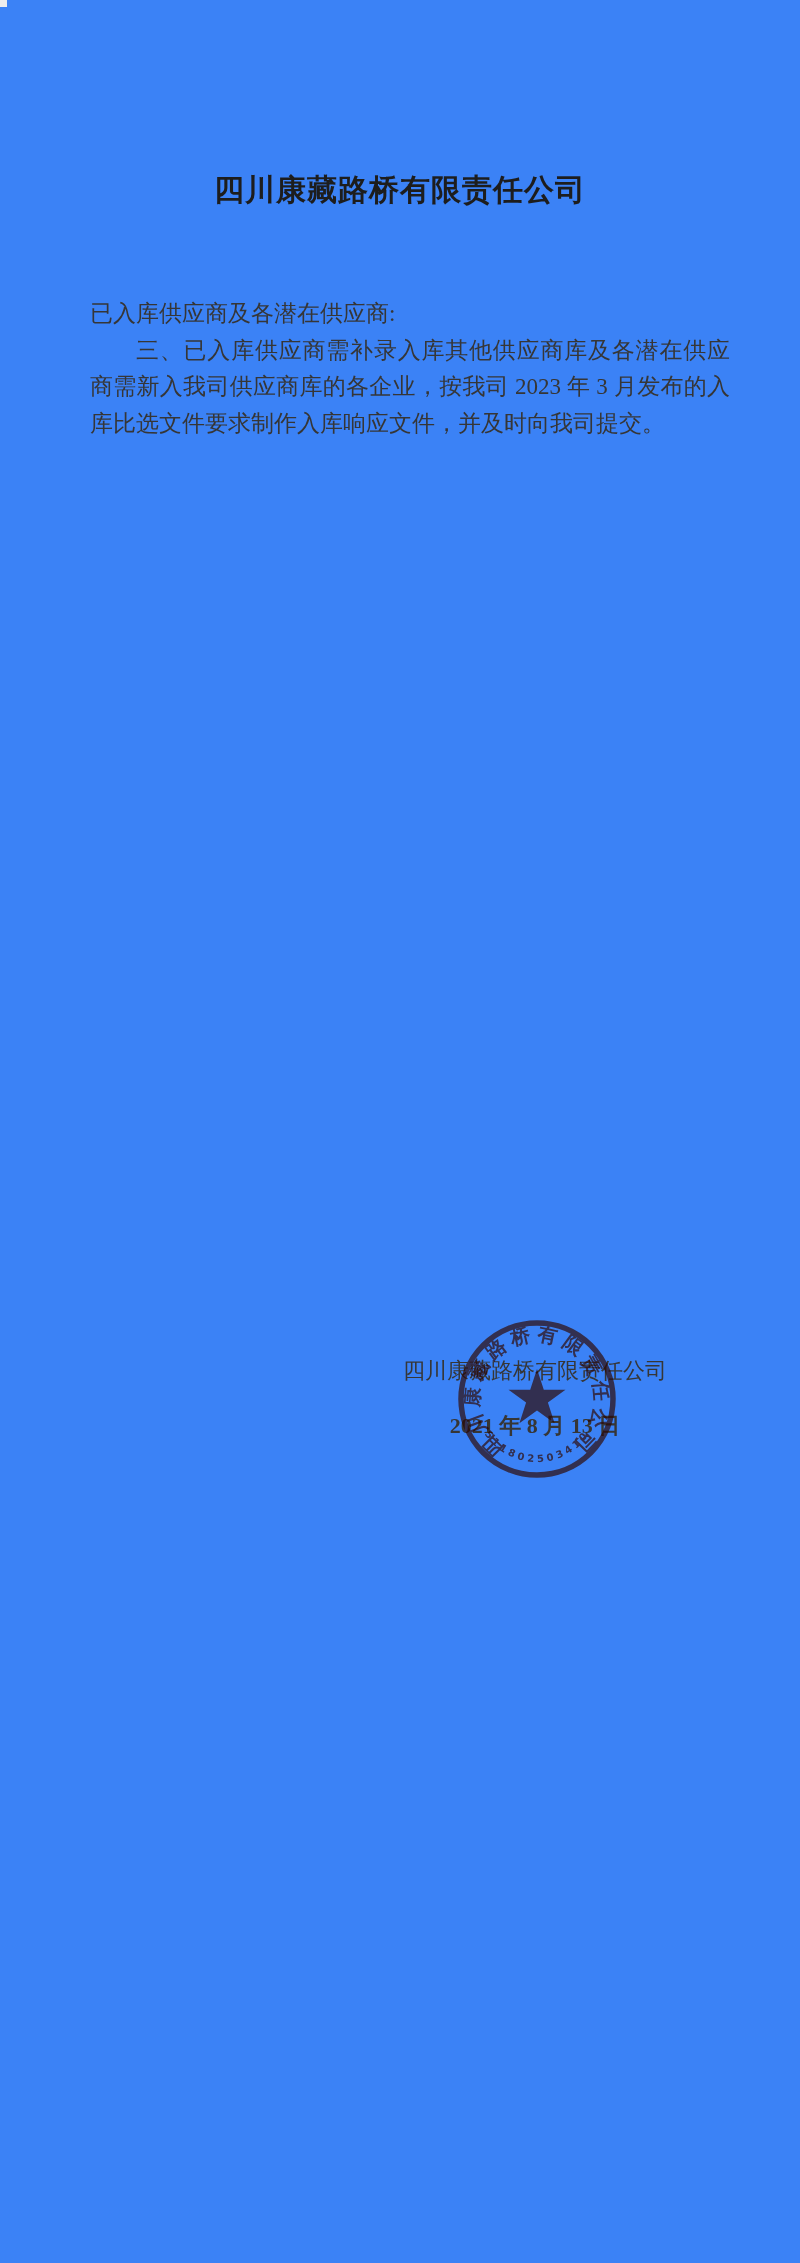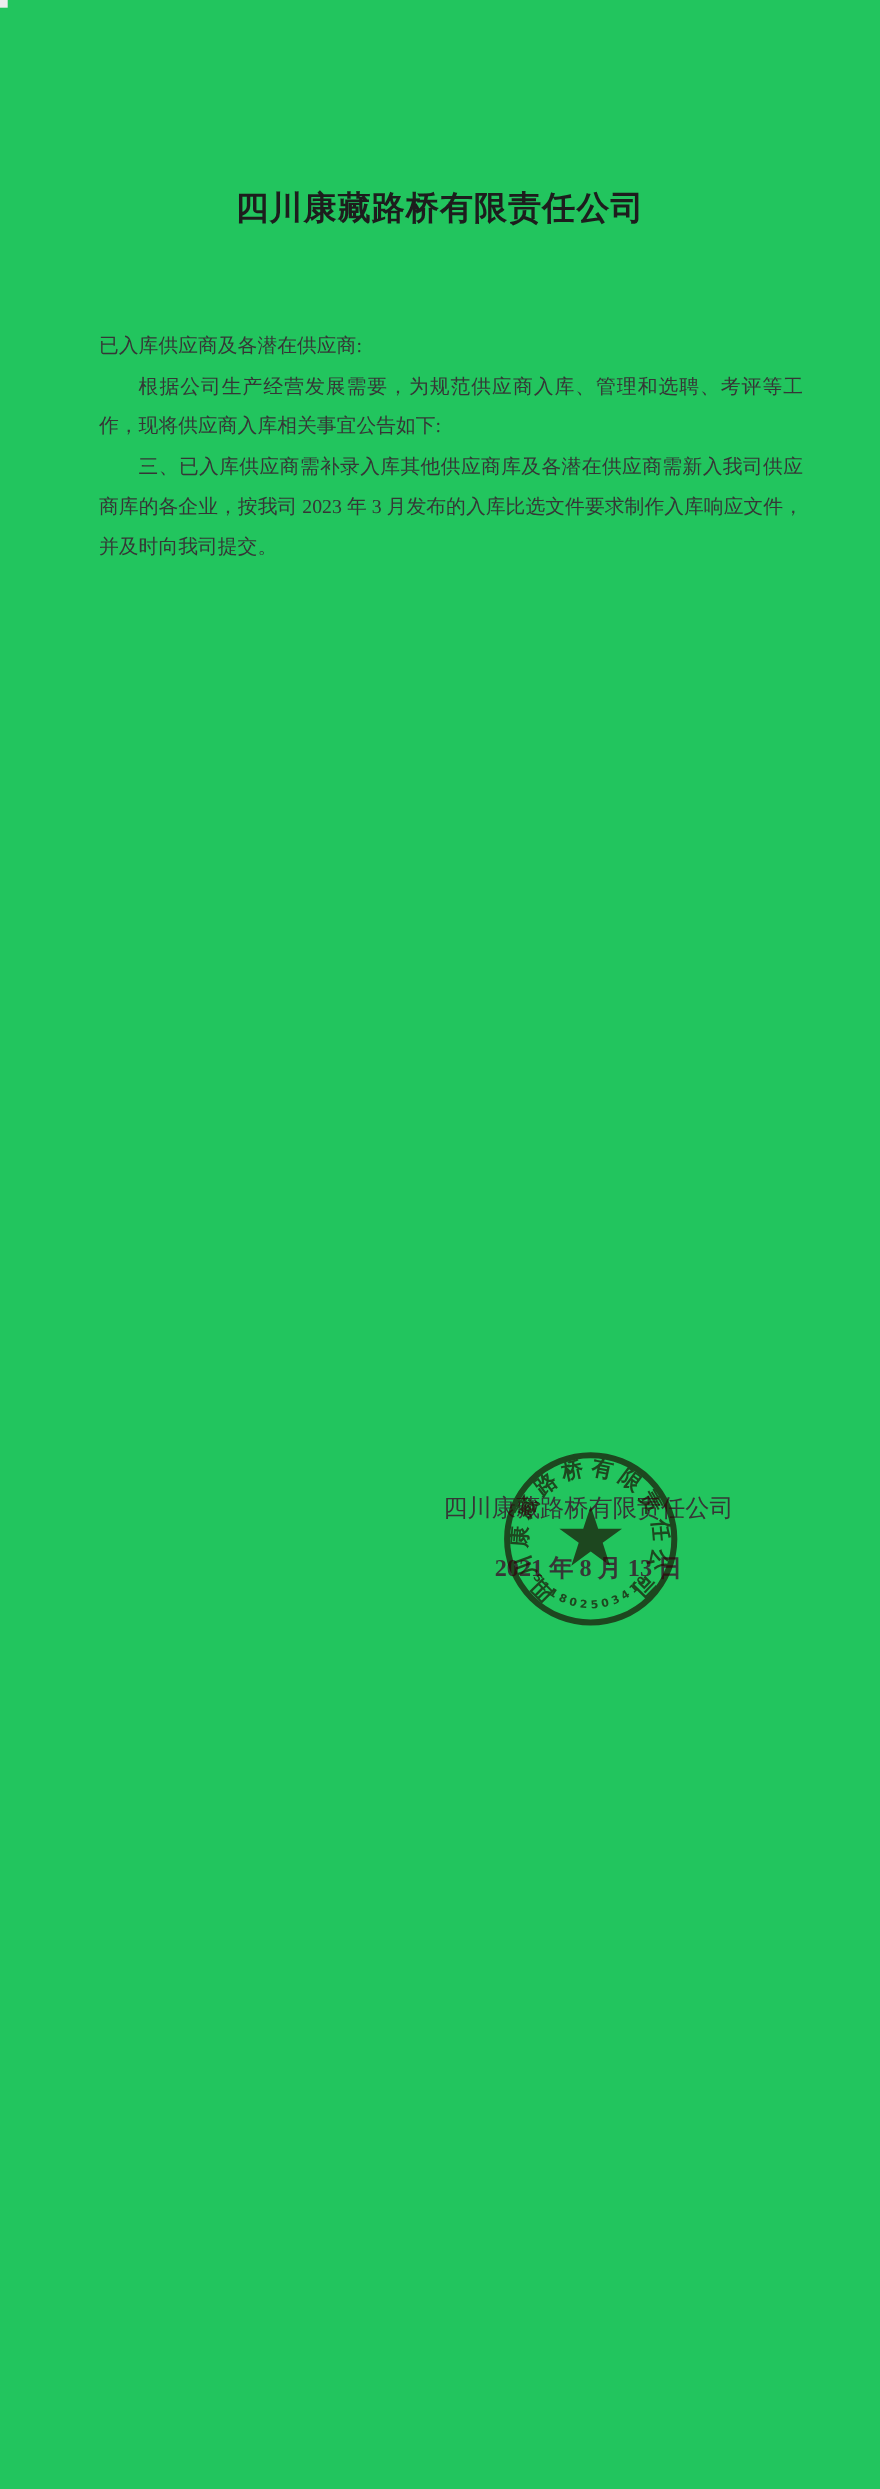--- a/index.html
+++ b/index.html
@@ -1,21 +1,21 @@
 <!DOCTYPE html>
 <html><head>
 <meta charset="utf-8">
 <style>
   * { margin: 0; padding: 0; box-sizing: border-box; }
   html, body { background: #ffffff; }
   .page {
     position: relative;
     width: 800px;
     height: 2263px;
-    background: #22c55e;
+    background: #3b82f6;
     overflow: hidden;
     font-family: "Liberation Serif", "DejaVu Serif", serif;
   }
   .corner-artifact {
     position: absolute;
     left: 0; top: 0;
     width: 7px; height: 7px;
     background: #ededed;
   }
   .title-block {
@@ -29,21 +29,21 @@
     font-weight: 700;
     line-height: 44px;
     letter-spacing: 1px;
   }
   .body-block {
     position: absolute;
     top: 296px;
     left: 90px;
     width: 640px;
     color: #363636;
-    font-size: 18px;
+    font-size: 23px;
     line-height: 36.6px;
     text-align: justify;
     text-justify: inter-ideograph;
   }
   .body-block p { text-indent: 2em; }
   .body-block p.salutation { text-indent: 0; }
   .signature-block {
     position: absolute;
     top: 1354px;
     left: 270px;
@@ -71,21 +71,20 @@
 <div class="page">
 
   <div class="corner-artifact"></div>
 
   <div class="title-block">
     <div class="title-line">四川康藏路桥有限责任公司</div>
   </div>
 
   <div class="body-block">
     <p class="salutation">已入库供应商及各潜在供应商:</p>
-    <p>根据公司生产经营发展需要，为规范供应商入库、管理和选聘、考评等工作，现将供应商入库相关事宜公告如下:</p>
     <p>三、已入库供应商需补录入库其他供应商库及各潜在供应商需新入我司供应商库的各企业，按我司 2023 年 3 月发布的入库比选文件要求制作入库响应文件，并及时向我司提交。</p>
   </div>
 
   <div class="signature-block">
     <div class="signature-company">四川康藏路桥有限责任公司</div>
     <div class="signature-date">2021 年 8 月 13 日</div>
   </div>
 
   <svg class="seal" viewBox="0 0 170 170" xmlns="http://www.w3.org/2000/svg">
     <defs>

